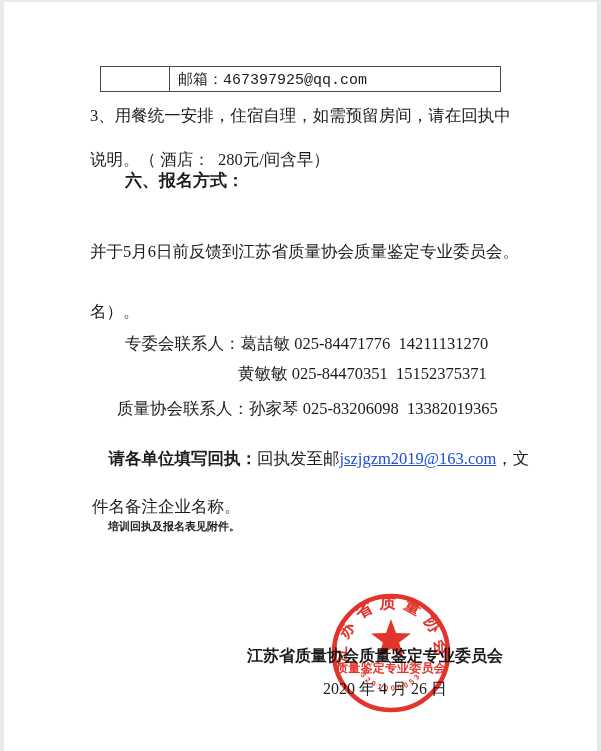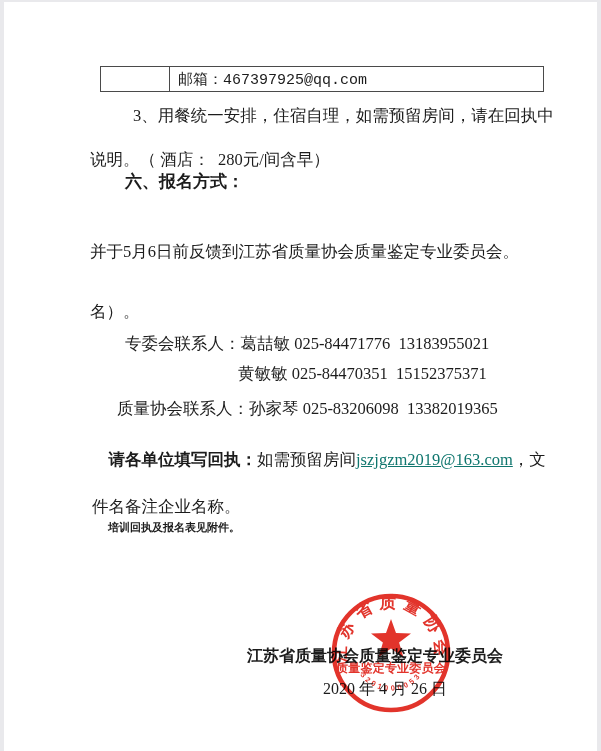--- a/index.html
+++ b/index.html
@@ -6,31 +6,31 @@
   .page{
     position:relative;width:601px;height:751px;background:#ffffff;overflow:hidden;
     font-family:"Liberation Serif","DejaVu Serif",serif;color:#1c1c1c;
   }
   .edge{position:absolute;background:#e9e9ec;}
   .edge-left{left:0;top:0;width:4px;height:751px;}
   .edge-right{right:0;top:0;width:4px;height:751px;}
   .edge-top{left:0;top:0;width:601px;height:2px;}
 
   .line{position:absolute;font-size:16.5px;line-height:22px;white-space:pre;}
-  .bold-hei{font-family:Liberation Sans, sans-serif;font-weight:bold;}
+  .bold-hei{font-family:Liberation Mono, monospace;font-weight:bold;}
 
   .tbl{
-    position:absolute;left:100px;top:66px;width:444px;height:26px;
+    position:absolute;left:100px;top:66px;width:401px;height:26px;
     border:1.6px solid #4a4a4a;display:flex;box-sizing:border-box;
   }
   .tbl-c1{width:69px;border-right:1.6px solid #4a4a4a;box-sizing:border-box;}
   .tbl-c2{flex:1;display:flex;align-items:center;padding-left:8px;
     font-size:15px;font-family:"Liberation Mono","DejaVu Sans Mono",monospace;}
 
-  .email-link{color:#0f766e;text-decoration:underline;cursor:pointer;}
+  .email-link{color:#1d4ed8;text-decoration:underline;cursor:pointer;}
 
   .sig-org{position:absolute;left:247px;top:645px;font-size:16px;line-height:22px;
     font-family:"Liberation Sans","DejaVu Sans",sans-serif;font-weight:bold;white-space:pre;}
   .sig-date{position:absolute;left:323px;top:678px;font-size:16px;line-height:22px;white-space:pre;}
 
   .seal{position:absolute;left:320px;top:582px;width:145px;height:145px;
     mix-blend-mode:multiply;opacity:.93;}
   .seal text{font-family:"Liberation Sans","DejaVu Sans",sans-serif;font-weight:bold;}
 </style>
 </head>
@@ -41,34 +41,34 @@
   <div class="edge edge-right"></div>
   <div class="edge edge-top"></div>
 
   <div class="tbl">
     <div class="tbl-c1"></div>
     <div class="tbl-c2">
       <span>邮箱：467397925@qq.com</span>
     </div>
   </div>
 
-  <div class="line" style="left:90px;top:105px;margin-left:43px;">3、用餐统一安排，住宿自理，如需预留房间，请在回执中</div>
+  <div class="line" style="left:90px;top:105px;">3、用餐统一安排，住宿自理，如需预留房间，请在回执中</div>
   <div class="line" style="left:90px;top:149px;">说明。（ 酒店：  280元/间含早）</div>
 
   <div class="line bold-hei" style="left:125px;top:171px;font-size:17px;">六、报名方式：</div>
 
   <div class="line" style="left:90px;top:241px;">并于5月6日前反馈到江苏省质量协会质量鉴定专业委员会。</div>
   <div class="line" style="left:90px;top:301px;">名）。</div>
 
-  <div class="line" style="left:125px;top:333px;">专委会联系人：葛喆敏 025-84471776  13183955021</div>
+  <div class="line" style="left:125px;top:333px;">专委会联系人：葛喆敏 025-84471776  14211131270</div>
   <div class="line" style="left:238px;top:363px;">黄敏敏 025-84470351  15152375371</div>
   <div class="line" style="left:117px;top:398px;">质量协会联系人：孙家琴 025-83206098  13382019365</div>
 
   <div class="line" style="left:92px;top:426px;">
-    <span class="bold-hei">请各单位填写回执：</span><span>如需预留房间</span><a class="email-link">jszjgzm2019@163.com</a><span>，文</span>
+    <span class="bold-hei">请各单位填写回执：</span><span>回执发至邮</span><a class="email-link">jszjgzm2019@163.com</a><span>，文</span>
   </div>
   <div class="line" style="left:92px;top:468px;margin-top:28px;">件名备注企业名称。</div>
 
   <div class="line bold-hei" style="left:108px;top:516px;font-size:11px;">培训回执及报名表见附件。</div>
 
   <div class="sig-org">江苏省质量协会质量鉴定专业委员会</div>
   <div class="sig-date">2020 年 4 月 26 日</div>
 
   <svg class="seal" viewBox="0 0 145 145">
     <circle cx="71" cy="71" r="57" fill="none" stroke="#e0241b" stroke-width="4.6"></circle>

